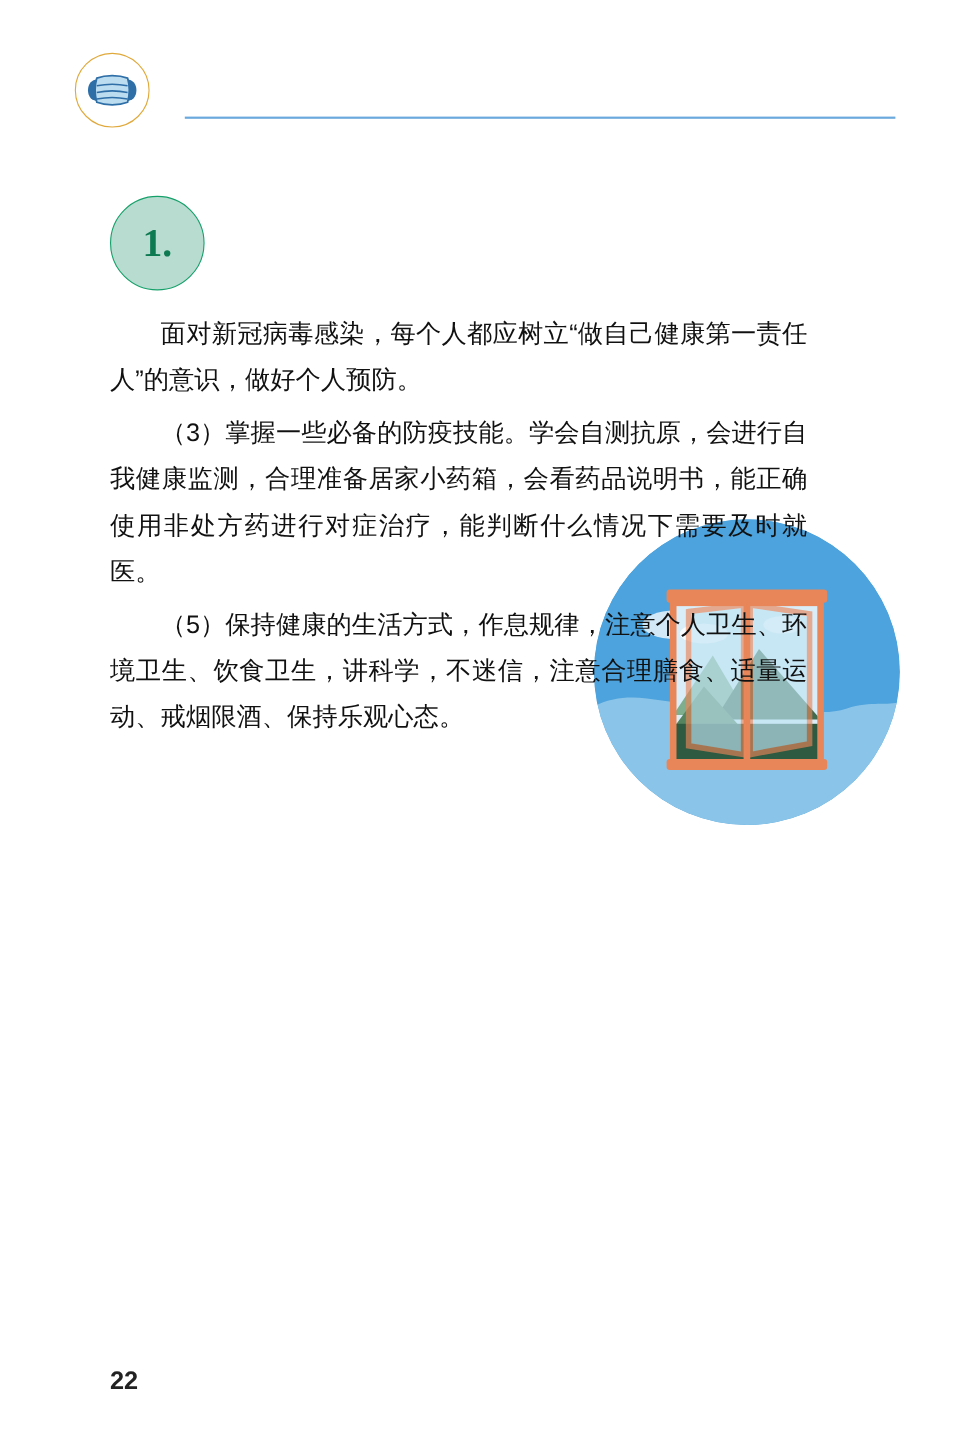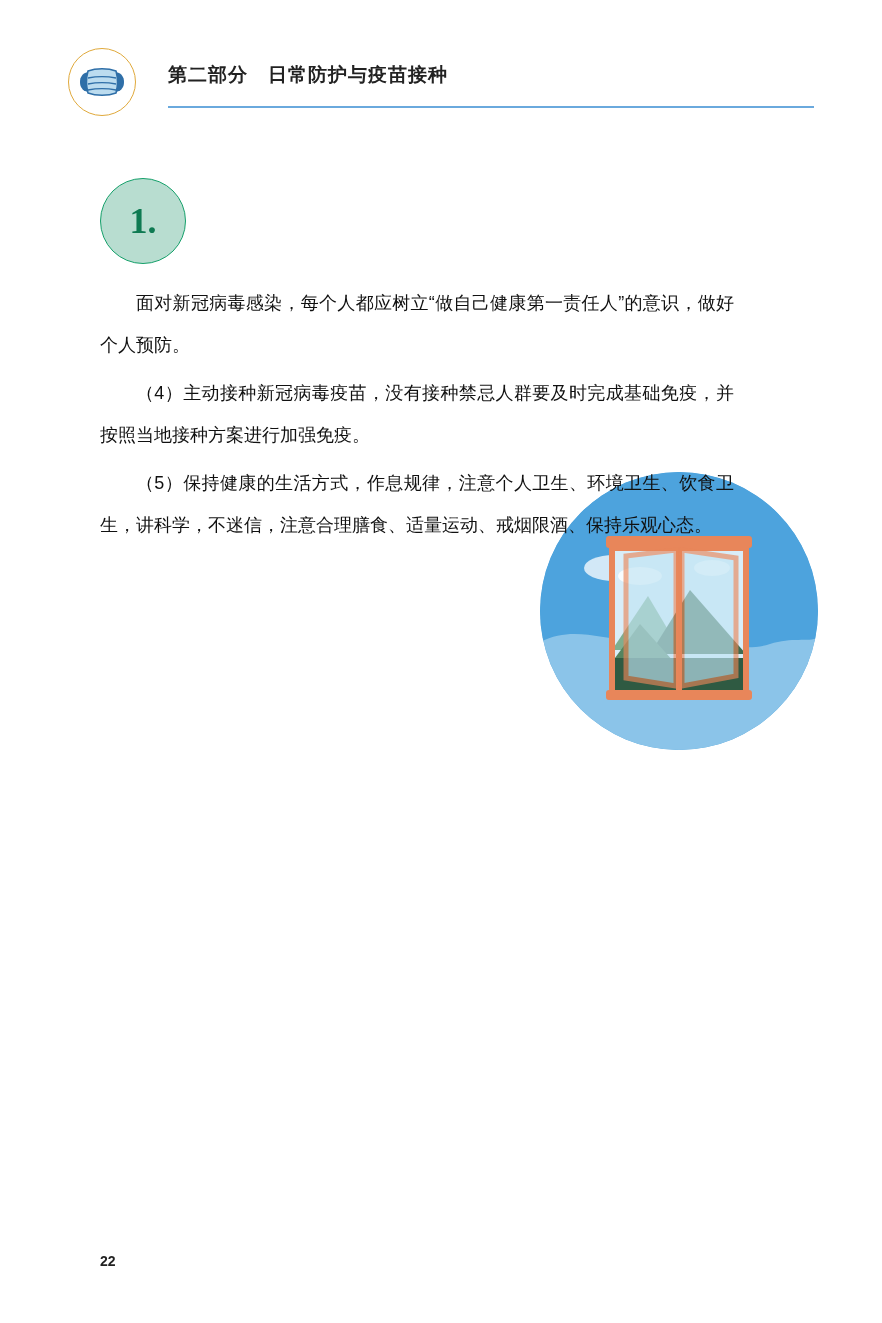--- a/index.html
+++ b/index.html
@@ -94,21 +94,21 @@
   }
 
   
   .content {
     position: absolute;
     top: 282px;
     left: 100px;
     width: 646px;
   }
   .para {
-    font-size: 18px;
+    font-size: 23px;
     line-height: 42px;
     text-align: justify;
     text-justify: inter-ideograph;
     margin: 0 12px 6px 0;
     text-indent: 2em;
     color: #111;
   }
   .para.narrow {
     width: 430px;
   }
@@ -126,40 +126,39 @@
     border-radius: 50%;
     overflow: hidden;
     background: #4da3dd;
   }
 
   
   .page-number {
     position: absolute;
     left: 100px;
     bottom: 54px;
-    font-size: 14px;
+    font-size: 23px;
     font-weight: bold;
     color: #222;
   }
 </style>
 </head>
 <body>
 
 <div class="header">
   <div class="header-badge">
     <svg width="48" height="34" viewBox="0 0 48 34" aria-hidden="true">
       <path d="M7 8 C3 10 2 14 2 17 C2 20 3 24 7 26 L10 27 L10 7 Z" fill="#2f6fa8"></path>
       <path d="M41 8 C45 10 46 14 46 17 C46 20 45 24 41 26 L38 27 L38 7 Z" fill="#2f6fa8"></path>
       <path d="M10 6 C18 3 30 3 38 6 C40 13 40 21 38 28 C30 31 18 31 10 28 C8 21 8 13 10 6 Z" fill="#bcdcef" stroke="#2f6fa8" stroke-width="1.6"></path>
       <path d="M10 13 C20 11 28 11 38 13" stroke="#2f6fa8" stroke-width="1.4" fill="none"></path>
       <path d="M10 19 C20 17 28 17 38 19" stroke="#2f6fa8" stroke-width="1.4" fill="none"></path>
       <path d="M10 25 C20 23 28 23 38 25" stroke="#2f6fa8" stroke-width="1.4" fill="none"></path>
     </svg>
   </div>
-  <div class="header-title">第二部分　日常防护与疫苗接种</div>
   <div class="header-rule"></div>
 </div>
 
 <div class="section-head">
   <div class="section-circle">1.</div>
 </div>
 
 <div class="illus">
   <svg width="278" height="278" viewBox="0 0 278 278" aria-hidden="true">
     <circle cx="139" cy="139" r="139" fill="#4da3dd"></circle>
@@ -188,17 +187,17 @@
 
     <path d="M86 84 L136 78 L136 214 L86 206 Z" fill="#bfe3f3" opacity="0.65" stroke="#e8865a" stroke-width="5"></path>
 
     <path d="M142 78 L196 86 L196 204 L142 214 Z" fill="#bfe3f3" opacity="0.65" stroke="#e8865a" stroke-width="5"></path>
     <rect x="66" y="218" width="146" height="10" rx="3" fill="#e8865a"></rect>
   </svg>
 </div>
 
 <div class="content">
   <p class="para">面对新冠病毒感染，每个人都应树立“做自己健康第一责任人”的意识，做好个人预防。</p>
-  <p class="para">（4）主动接种新冠病毒疫苗，没有接种禁忌人群要及时完成基础免疫，并按照当地接种方案进行加强免疫。</p>
+  <p class="para">（3）掌握一些必备的防疫技能。学会自测抗原，会进行自我健康监测，合理准备居家小药箱，会看药品说明书，能正确使用非处方药进行对症治疗，能判断什么情况下需要及时就医。</p>
   <p class="para">（5）保持健康的生活方式，作息规律，注意个人卫生、环境卫生、饮食卫生，讲科学，不迷信，注意合理膳食、适量运动、戒烟限酒、保持乐观心态。</p>
 </div>
 
 <div class="page-number">22</div>
 
 </body></html>

